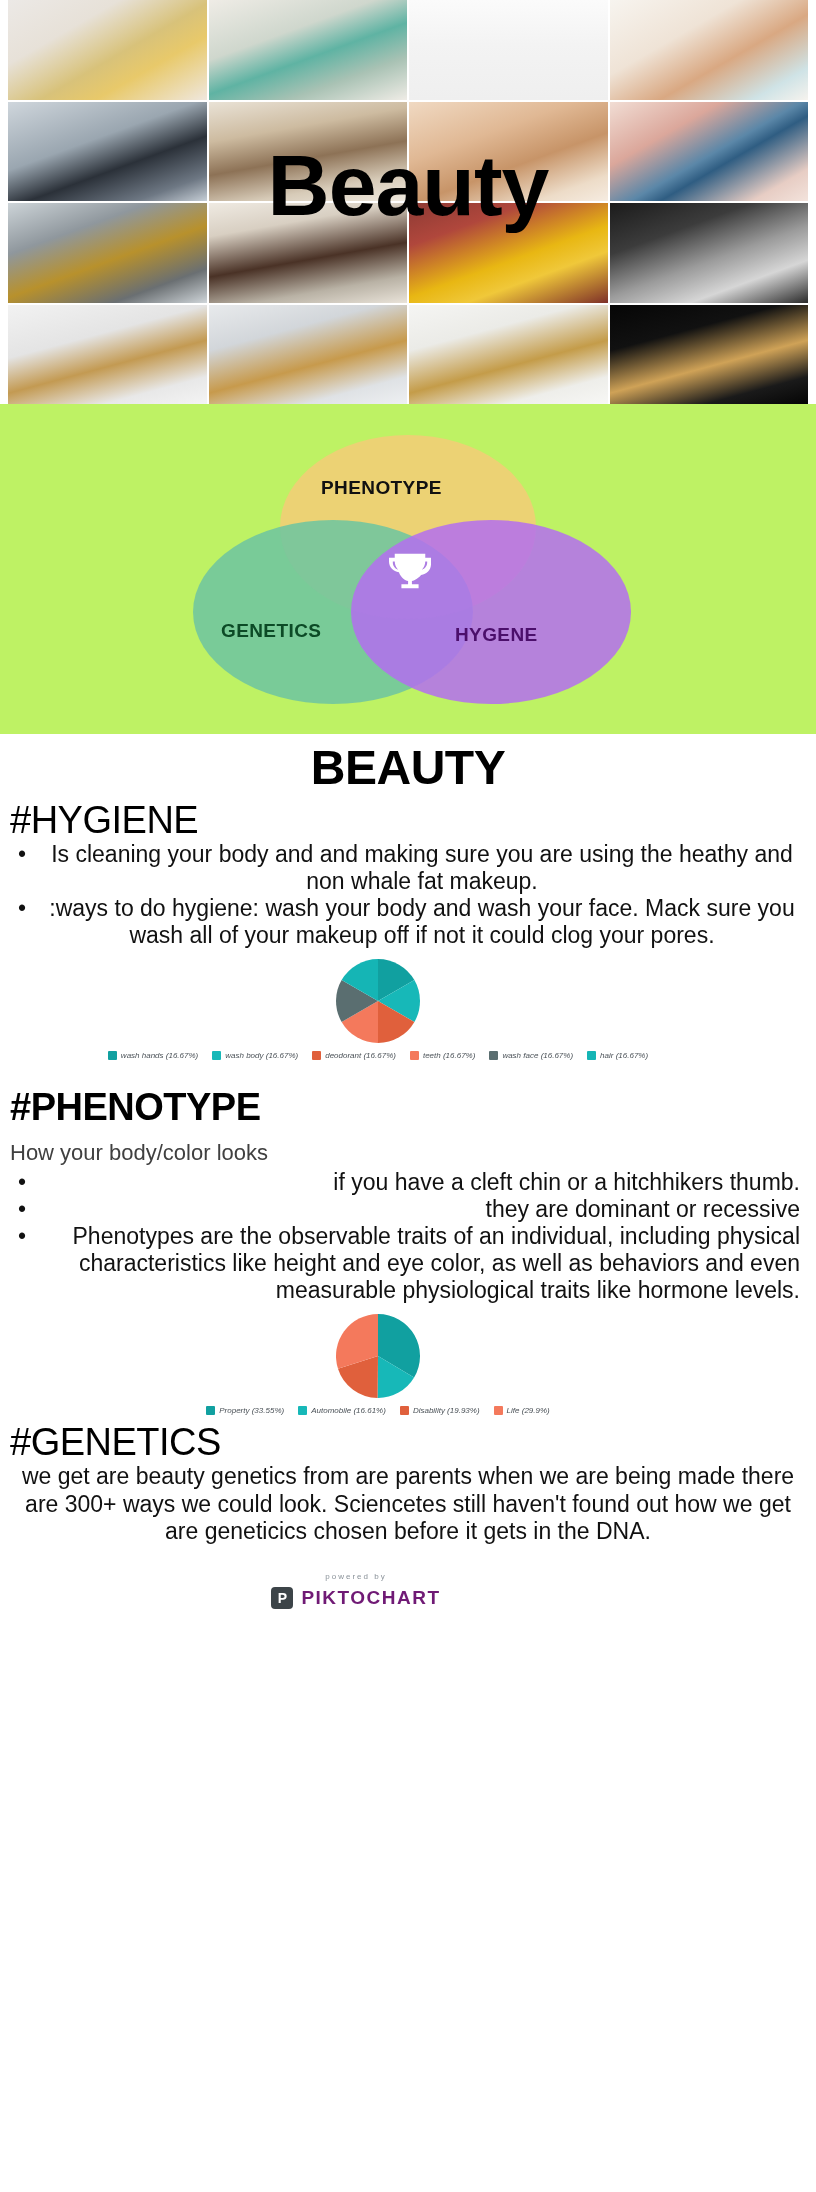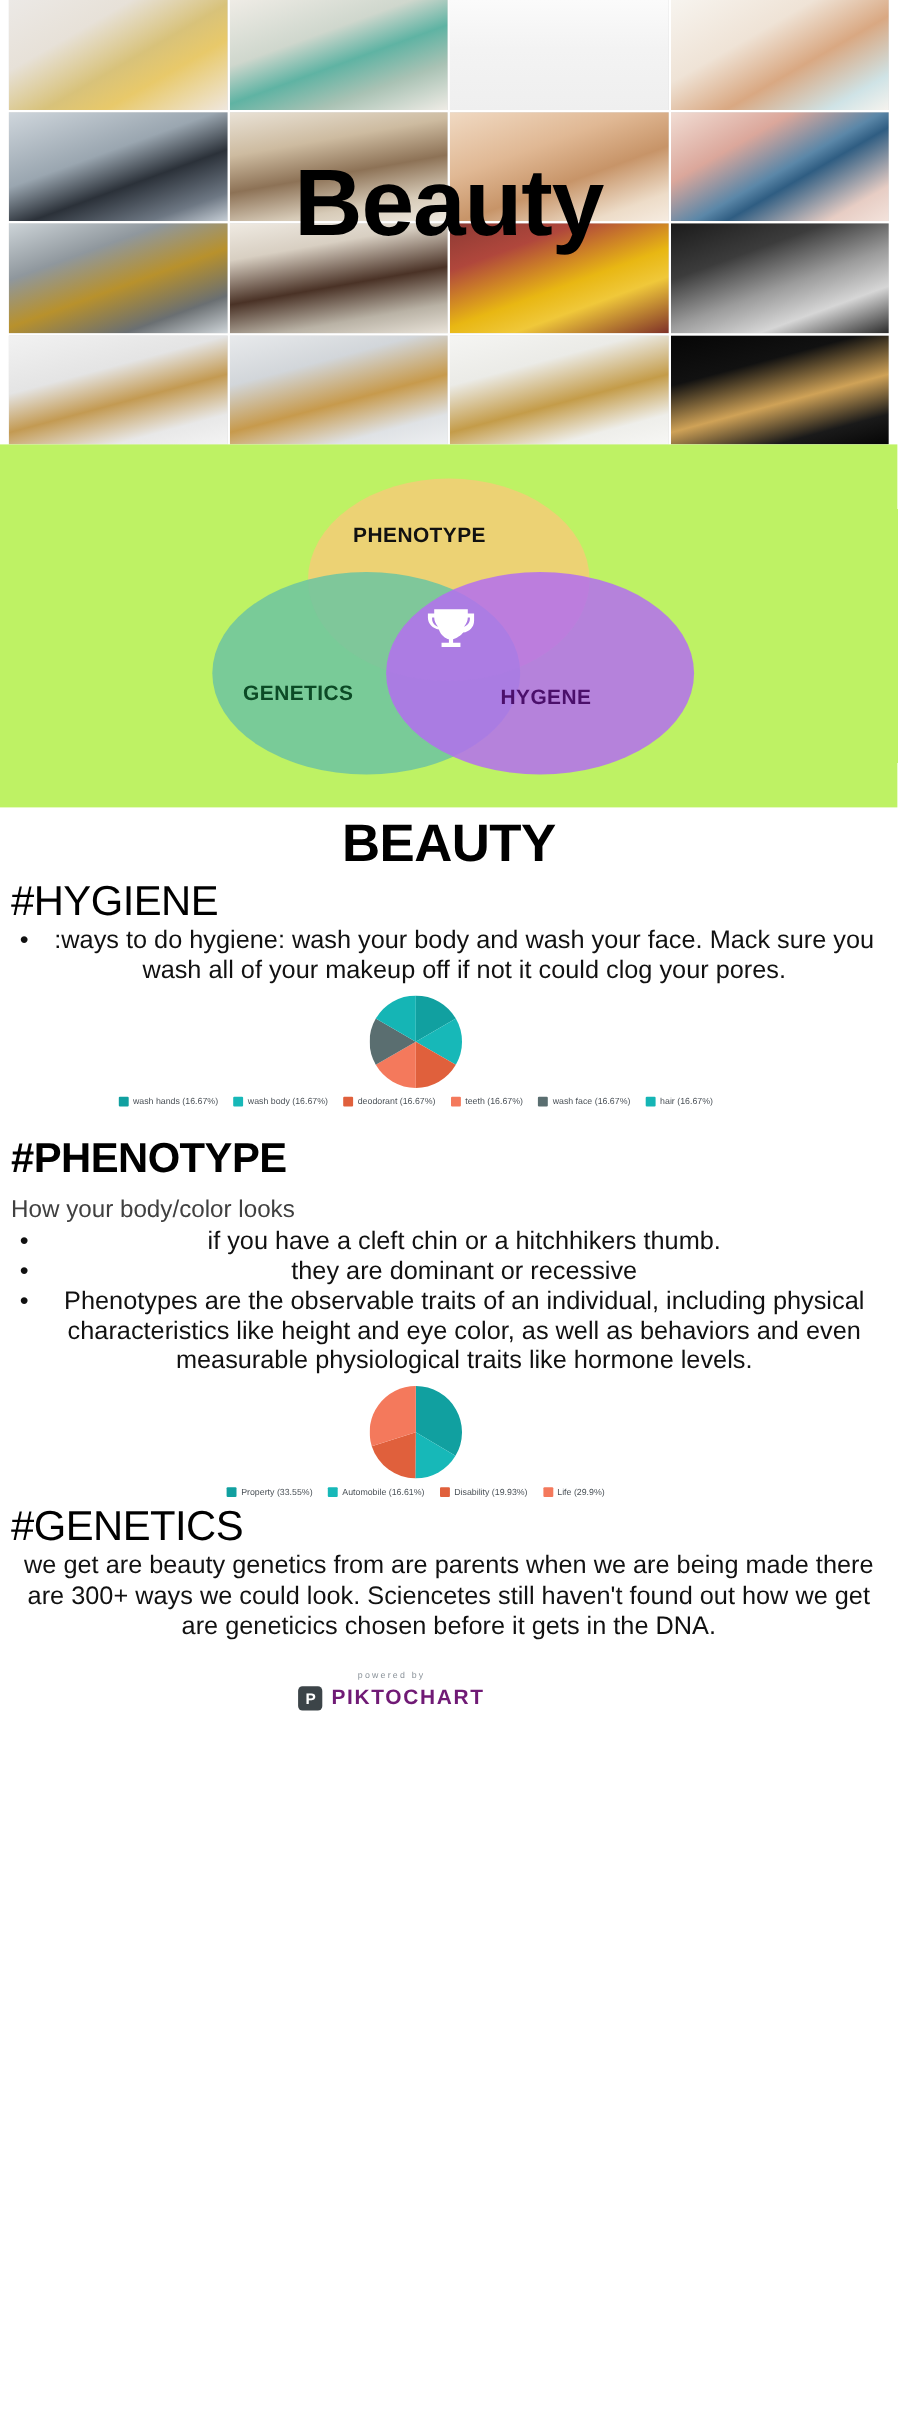--- a/index.html
+++ b/index.html
@@ -129,39 +129,39 @@
     font-family: "Liberation Sans", sans-serif;
   }
   ul.bullets li::before {
     content: "•";
     position: absolute;
     left: 8px;
     top: 0;
     font-size: 23px;
     color: #111;
   }
-  ul.bullets.left li { text-align: center; }
+  ul.bullets.left li { text-align: right; }
 
   .plain-line {
     font-size: 22px;
     line-height: 1.2;
     color: #404040;
     text-align: left;
     font-family: "Liberation Sans", sans-serif;
   }
   .center-para {
     font-size: 23px;
     line-height: 1.2;
     color: #111;
     text-align: center;
     font-family: "Liberation Sans", sans-serif;
   }
 
   
-  .chart-block { width: 756px; margin: 10px 0 0 0; }
+  .chart-block { width: 756px; margin: 10px 0 0 0; font-style: italic; }
   .pie-holder { display: flex; justify-content: center; }
   .legend {
     display: flex;
     justify-content: center;
     align-items: center;
     flex-wrap: wrap;
     gap: 0 14px;
     margin-top: 8px;
     padding: 0 10px;
   }
@@ -298,20 +298,21 @@
   </div>
 </div>
 
 <div class="section">
   <div class="big-title">BEAUTY</div>
 </div>
 
 <div class="section">
   <div class="hash-head">#HYGIENE</div>
   <ul class="bullets">
+    <li>Is cleaning your body and and making sure you are using the heathy and non whale fat makeup.</li>
     <li>:ways to do hygiene: wash your body and wash your face. Mack sure you wash all of your makeup off if not it could clog your pores.</li>
   </ul>
 </div>
 
 <div class="chart-block">
   <div class="pie-holder">
     <svg id="pie-0" width="84" height="84" viewBox="0 0 100 100">
         <path d="M 50 50 L 50 0 A 50 50 0 0 1 93.30127018922194 25.000000000000004 Z" fill="#11a0a0"></path>
         <path d="M 50 50 L 93.30127018922194 25.000000000000004 A 50 50 0 0 1 93.30127018922194 75 Z" fill="#17b8b8"></path>
         <path d="M 50 50 L 93.30127018922194 75 A 50 50 0 0 1 50 100 Z" fill="#e0603c"></path>

